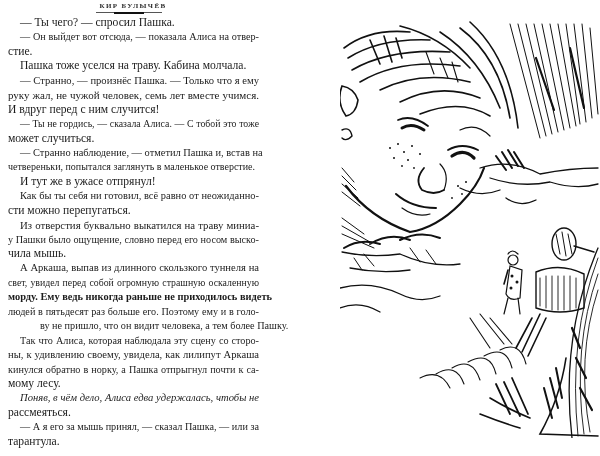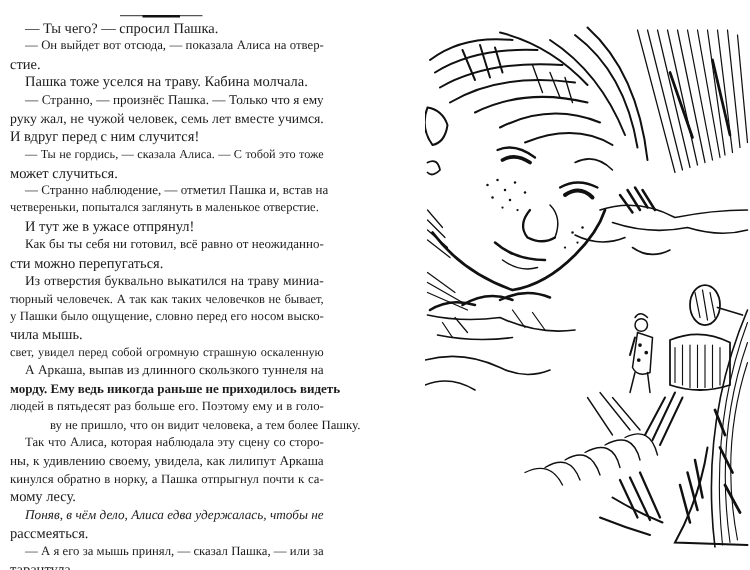--- a/index.html
+++ b/index.html
@@ -100,43 +100,43 @@
       height: 420px;
     }
     .illustration svg { display: block; }
   </style>
 </head>
 <body>
 
 <div class="spread">
 
   <div class="page-left">
+    <div class="running-head">КИР БУЛЫЧЁВ</div>
     <div class="running-rule"></div>
 
     <div class="text-column" id="text-column">
         <span class="line indent last">— Ты чего? — спросил Пашка.</span>
         <span class="line indent" style="font-size: 10.2px;">— Он выйдет вот отсюда, — показала Алиса на отвер-</span>
         <span class="line last">стие.</span>
         <span class="line indent last">Пашка тоже уселся на траву. Кабина молчала.</span>
         <span class="line indent" style="font-size: 10.6px;">— Странно, — произнёс Пашка. — Только что я ему</span>
         <span class="line" style="font-size: 11px;">руку жал, не чужой человек, семь лет вместе учимся.</span>
         <span class="line last">И вдруг перед с ним случится!</span>
         <span class="line indent" style="font-size: 9.8px;">— Ты не гордись, — сказала Алиса. — С тобой это тоже</span>
         <span class="line last">может случиться.</span>
         <span class="line indent" style="font-size: 10.4px;">— Странно наблюдение, — отметил Пашка и, встав на</span>
         <span class="line last" style="font-size: 10px;">четвереньки, попытался заглянуть в маленькое отверстие.</span>
         <span class="line indent last">И тут же в ужасе отпрянул!</span>
         <span class="line indent" style="font-size: 10.4px;">Как бы ты себя ни готовил, всё равно от неожиданно-</span>
         <span class="line last">сти можно перепугаться.</span>
         <span class="line indent" style="font-size: 10.8px;">Из отверстия буквально выкатился на траву миниа-</span>
-        <span class="line" style="font-size: 10px;">тюрный человечек. А так как таких человечков не бывает,</span>
         <span class="line" style="font-size: 10.2px;">у Пашки было ощущение, словно перед его носом выско-</span>
         <span class="line last">чила мышь.</span>
+        <span class="line indent" style="font-size: 10.6px;">А Аркаша, выпав из длинного скользкого туннеля на</span>
         <span class="line" style="font-size: 9.8px;">свет, увидел перед собой огромную страшную оскаленную</span>
-        <span class="line indent" style="font-size: 10.6px;">А Аркаша, выпав из длинного скользкого туннеля на</span>
         <span class="line" style="font-size: 10.4px; font-weight: bold;">морду. Ему ведь никогда раньше не приходилось видеть</span>
         <span class="line" style="font-size: 10.2px;">людей в пятьдесят раз больше его. Поэтому ему и в голо-</span>
         <span class="line last" style="font-size: 10.2px; margin-left: 32px;">ву не пришло, что он видит человека, а тем более Пашку.</span>
         <span class="line indent" style="font-size: 10.2px;">Так что Алиса, которая наблюдала эту сцену со сторо-</span>
         <span class="line" style="font-size: 10.6px;">ны, к удивлению своему, увидела, как лилипут Аркаша</span>
         <span class="line" style="font-size: 10.2px;">кинулся обратно в норку, а Пашка отпрыгнул почти к са-</span>
         <span class="line last">мому лесу.</span>
         <span class="line indent" style="font-size: 10.6px; font-style: italic;">Поняв, в чём дело, Алиса едва удержалась, чтобы не</span>
         <span class="line last">рассмеяться.</span>
         <span class="line indent" style="font-size: 10.2px;">— А я его за мышь принял, — сказал Пашка, — или за</span>

